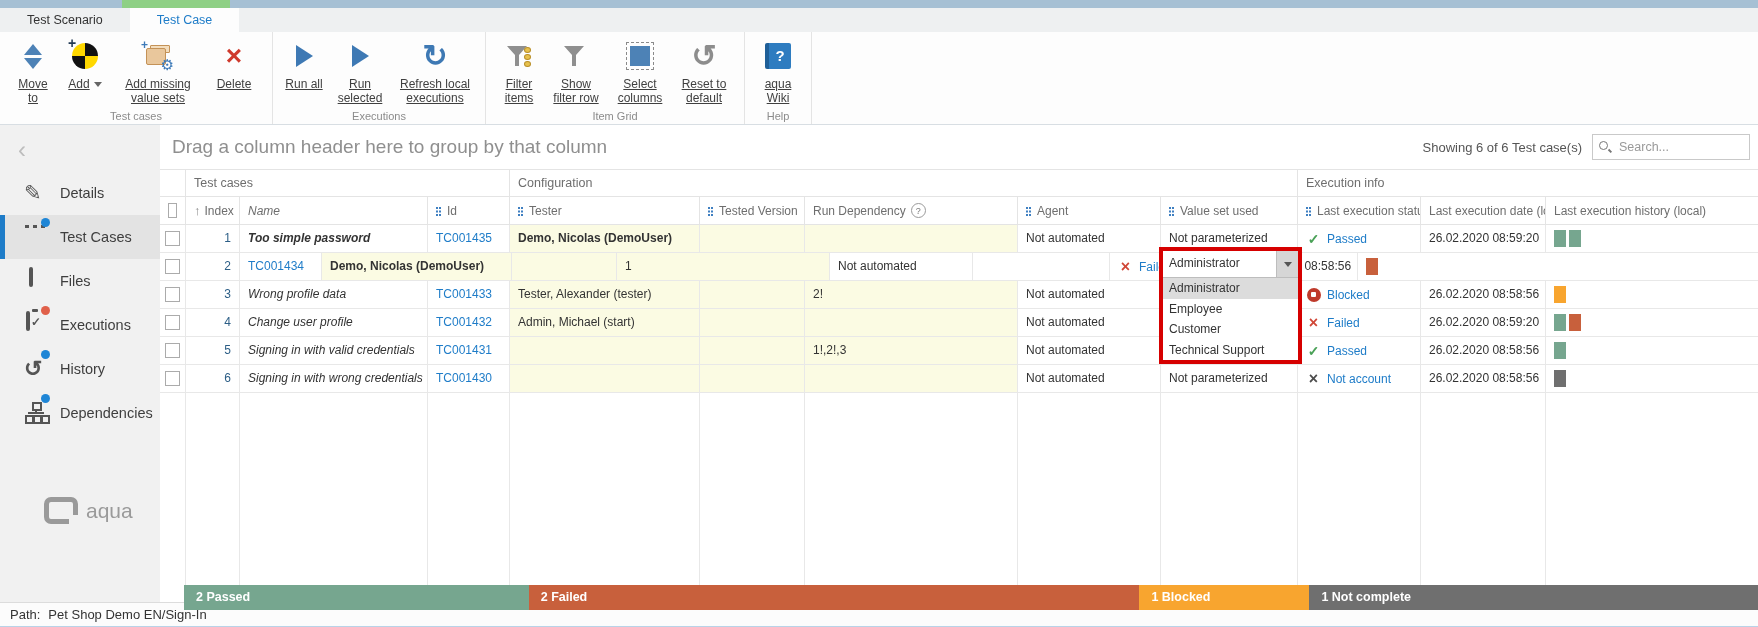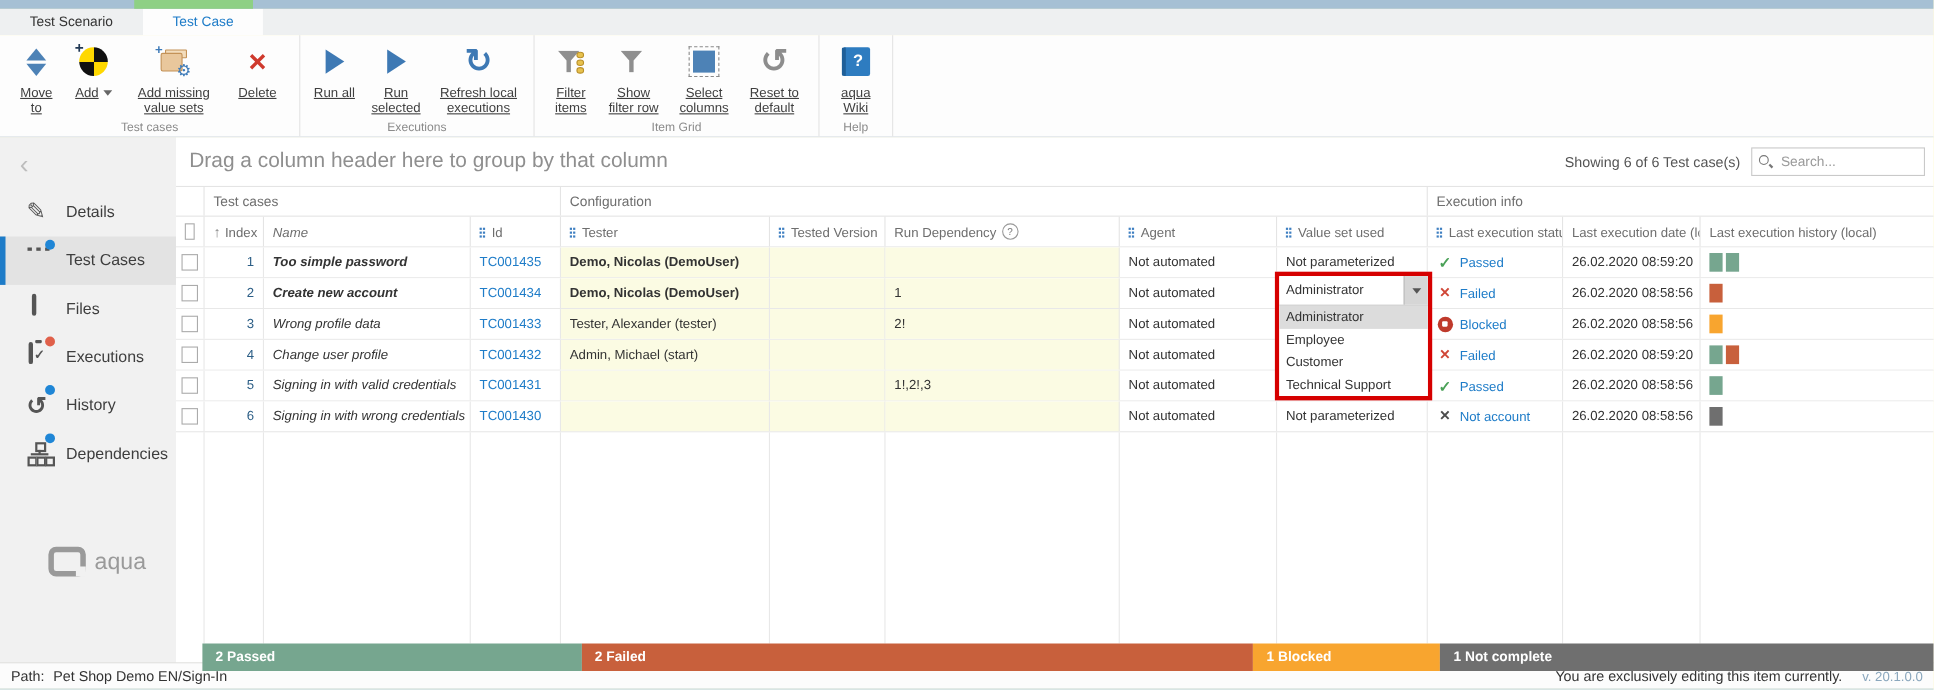--- a/index.html
+++ b/index.html
@@ -416,21 +416,20 @@
             <i style="background: rgb(118, 166, 143);"></i>
             <i style="background: rgb(118, 166, 143);"></i>
           </div>
       </div>
 
       <div class="gridrow">
         <div class="cell center c0">
             <span class="chk"></span>
           </div>
         <div class="cell idx c1">2</div>
-        <div class="cell bold c2">Create new account</div>
         <div class="cell link c3">TC001434</div>
         <div class="cell bold yellow c4">Demo, Nicolas (DemoUser)</div>
         <div class="cell yellow c5"></div>
         <div class="cell yellow c6">1</div>
         <div class="cell c7">Not automated</div>
         <div class="cell c8"></div>
         <div class="statuscell c9">
             <span class="st-ic st-failed">×</span>
             <span class="st-label">Failed</span>
           </div>
@@ -568,20 +567,16 @@
         </div>
       </div>
     </div>
   </div>
 
   <div class="statusbar">
     <div class="sb-left">
       <span>Path:</span>
       <span>Pet Shop Demo EN/Sign-In</span>
     </div>
-    <div class="sb-right">
-      <span>You are exclusively editing this item currently.</span>
-      <span class="version">v. 20.1.0.0</span>
-    </div>
   </div>
   <div class="bottomstrip"></div>
 
 </div>
 
 </body></html>

